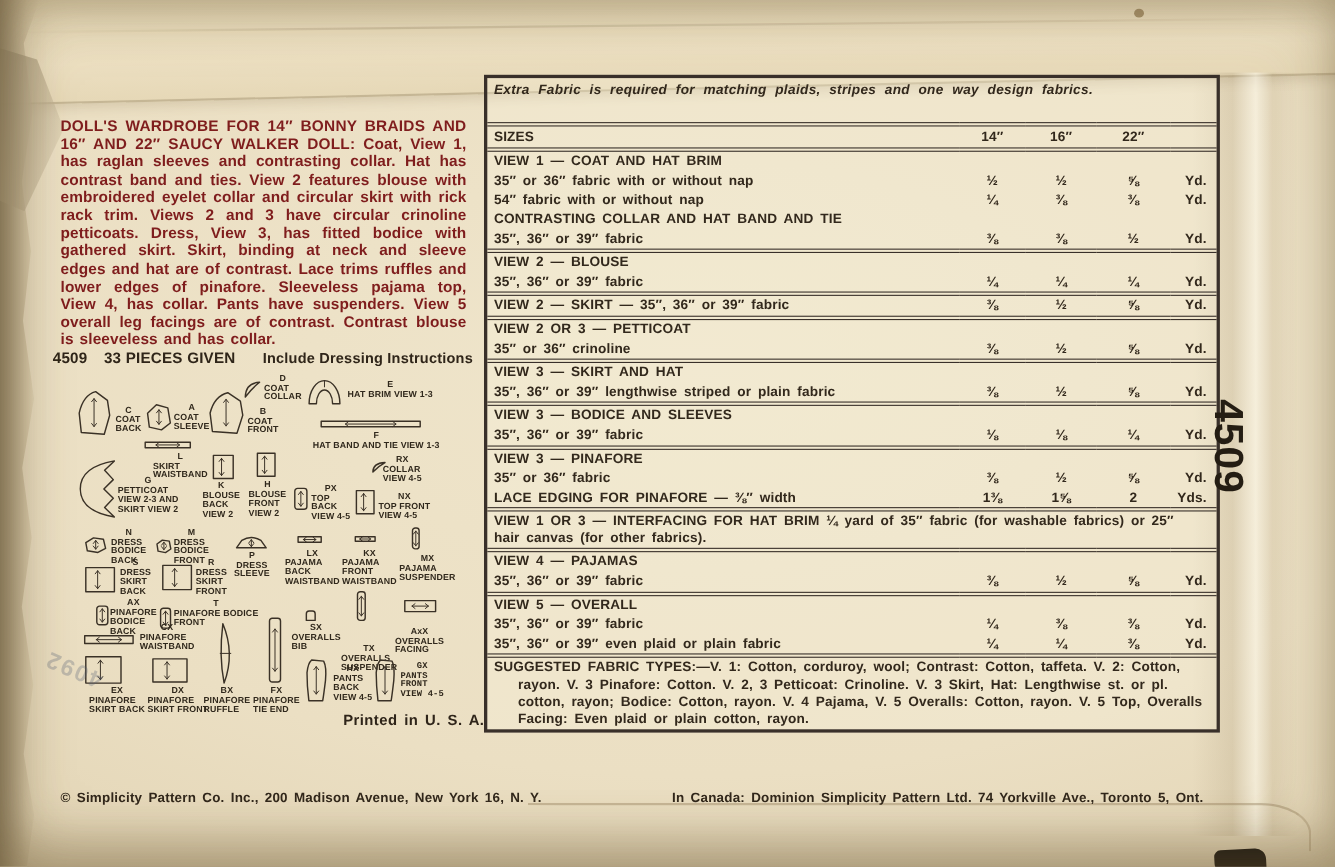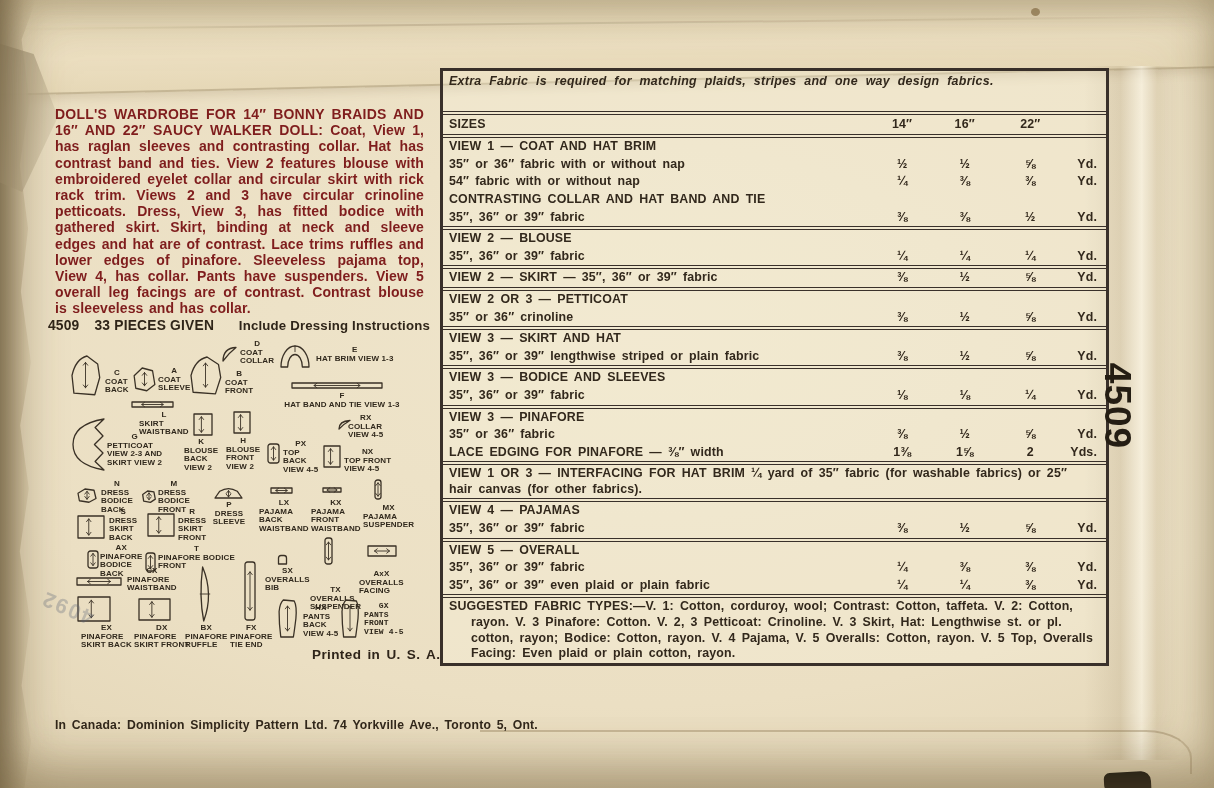--- a/index.html
+++ b/index.html
@@ -624,17 +624,18 @@
         </tr>
       </tbody>
   </table>
 </div>
 
 <div class="side-number">4509</div>
 
 <div class="stamp">4092</div>
 
 <div class="footer">
+  <span class="f-left">© Simplicity Pattern Co. Inc., 200 Madison Avenue, New York 16, N. Y.</span>
   <span class="f-right">In Canada: Dominion Simplicity Pattern Ltd. 74 Yorkville Ave., Toronto 5, Ont.</span>
 </div>
 
 <div class="ink-blob"></div>
 <div class="vignette"></div>
 
 </body></html>

